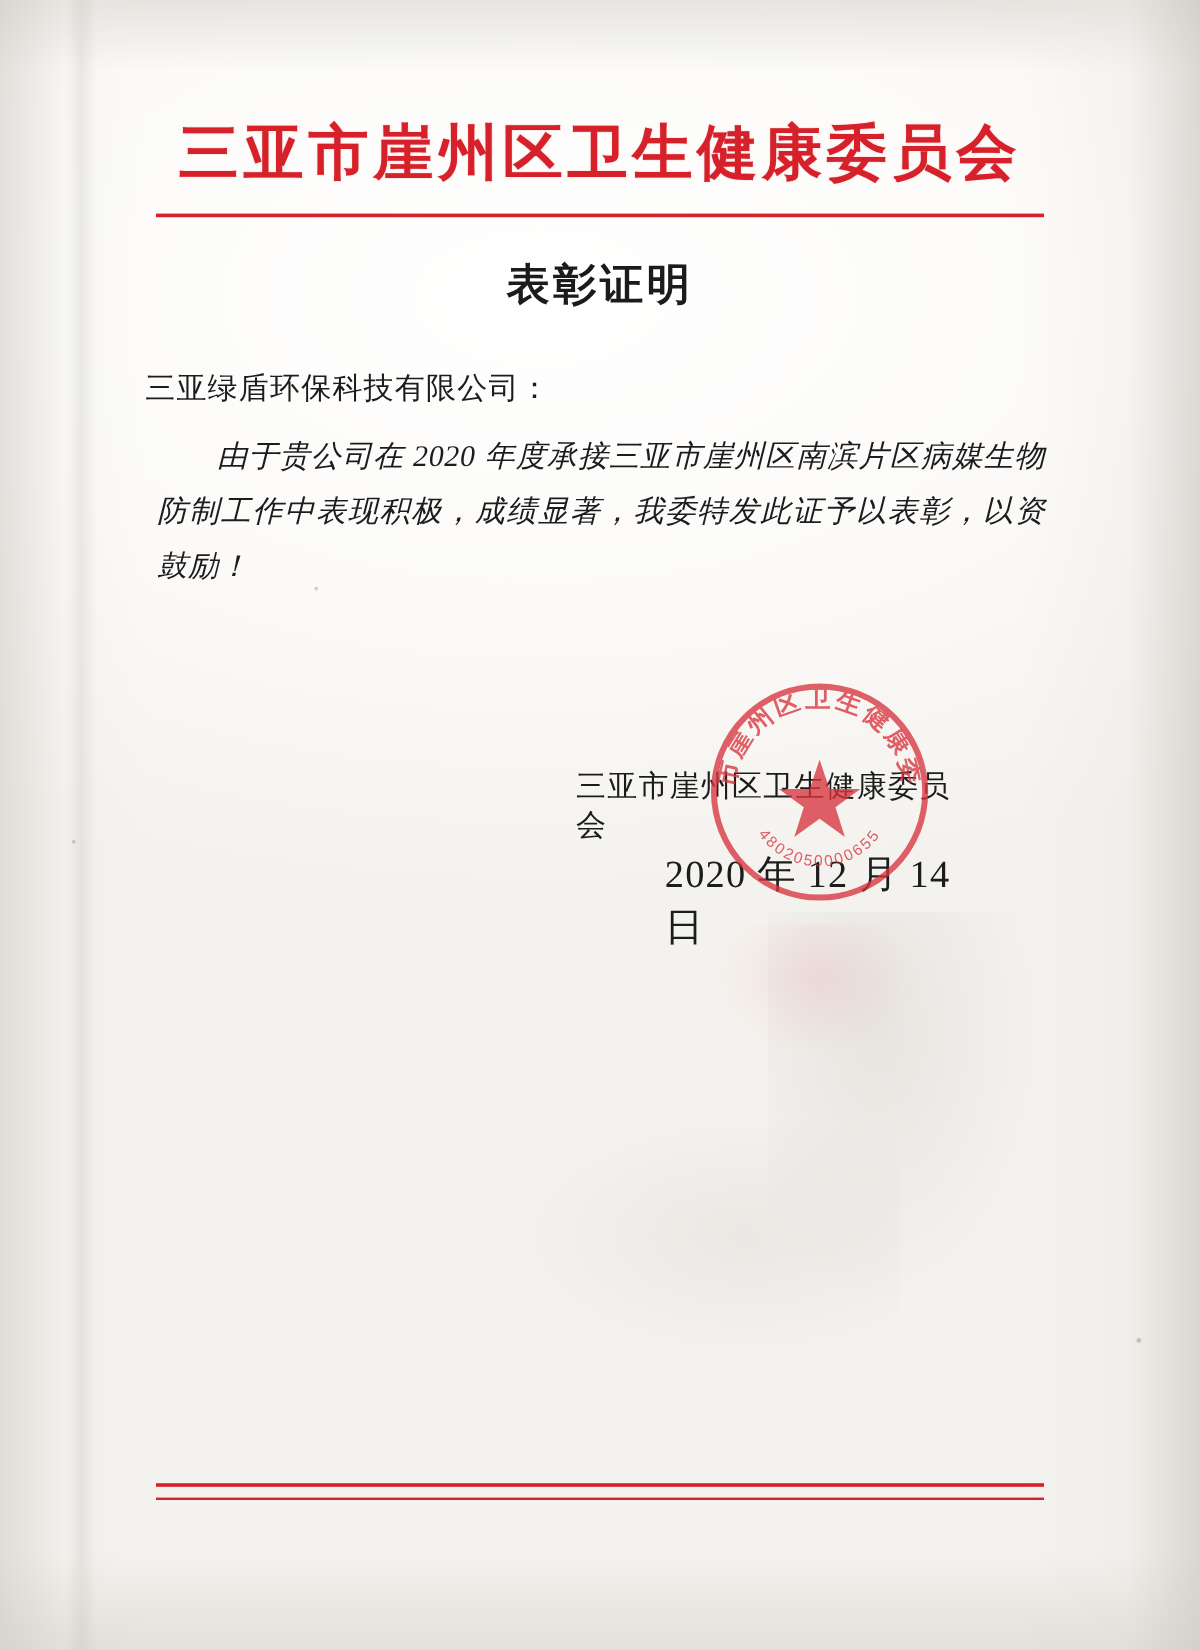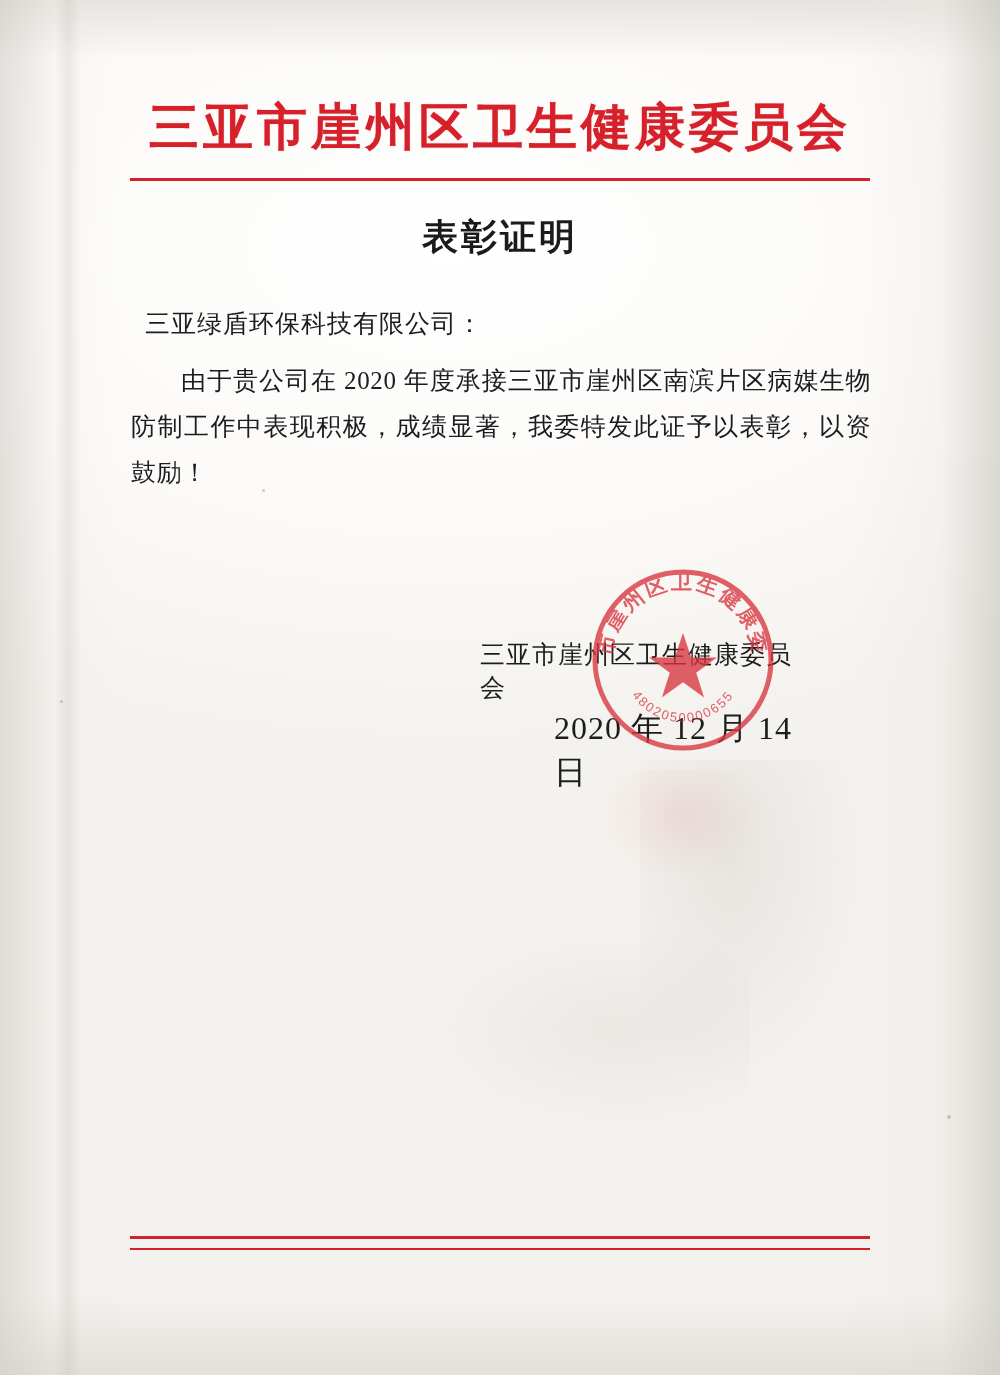--- a/index.html
+++ b/index.html
@@ -104,38 +104,39 @@
     width: 740px;
     text-align: center;
     font-size: 36px;
     font-weight: bold;
     color: #1b1b1b;
     letter-spacing: 3px;
   }
 
   .addressee {
     position: absolute;
-    left: 145px;
+    left: 121px;
     top: 307px;
     font-size: 25px;
     color: #1c1c1c;
     letter-spacing: 1px;
   }
 
   .body-text {
     position: absolute;
     left: 131px;
     top: 358px;
     width: 740px;
     font-size: 25px;
     color: #1c1c1c;
     line-height: 46px;
     text-align: justify;
     text-indent: 50px;
     letter-spacing: 0.6px;
+    font-style: italic;
   }
 
   .signature {
     position: absolute;
     left: 480px;
     top: 638px;
     font-size: 25px;
     color: #1c1c1c;
     letter-spacing: 1px;
   }

